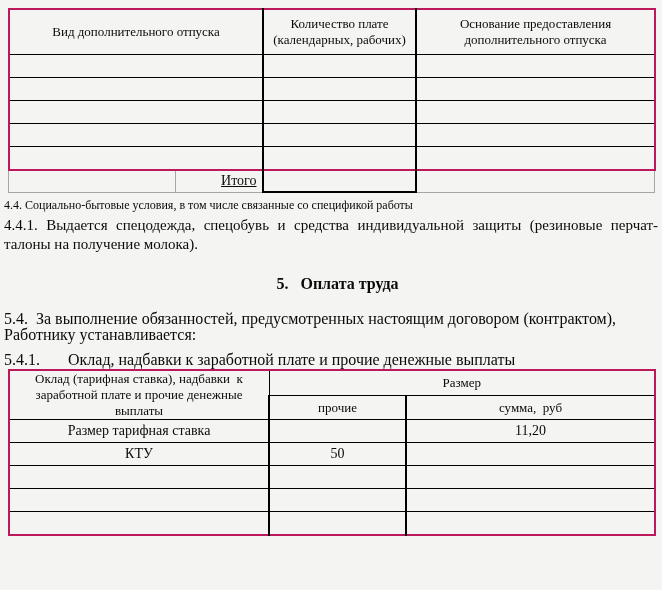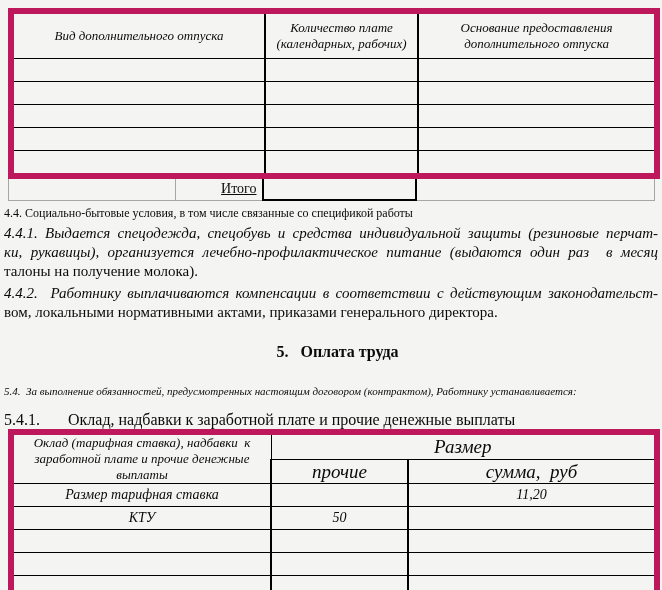--- a/index.html
+++ b/index.html
@@ -19,46 +19,46 @@
     margin-left:8px;
   }
   .tbl td{
     padding:0 3px;
     vertical-align:middle;
     text-align:center;
     overflow:hidden;
   }
 
   
-  table.main{border:6px solid #be185d;font-style:italic;}
+  table.main{border:2px solid #be185d;}
   table.main td{border:1px solid #000;}
   .main td.cqty{border-left:2px solid #000;border-right:2px solid #000;}
   .t1{margin-top:8px;}
   .t1 td.hdr{height:44px;font-size:13px;line-height:16px;}
   .t1 td.d{height:22px;font-size:14px;}
 
   
   table.strip td{height:20px;font-size:14px;}
   td.sa{border:1px solid #a6a6a6;border-top:none;}
   td.sb{border:1px solid #a6a6a6;border-top:none;border-right:none;
         text-align:right;padding-right:5px;text-decoration:underline;}
   td.sc{border:2px solid #000;border-top:none;}
   td.sd{border:1px solid #a6a6a6;border-top:none;border-left:none;}
 
   .smalltxt{font-size:12px;margin:5px 4px 0 4px;line-height:15px;font-family:Liberation Serif, serif;}
   .para{font-size:15px;margin:3px 4px 0 4px;line-height:19px;}
-  .para .jline{text-align:justify;text-align-last:justify;font-style:italic;}
+  .para .jline{text-align:justify;text-align-last:justify;}
   .h5{
     text-align:center;font-weight:bold;font-size:16px;
     margin-top:21px;height:20px;padding-left:13px;
   }
-  .s54{font-size:11px;margin:16px 4px 0 4px;line-height:24px;font-style:italic;}
+  .s54{font-size:16px;margin:16px 4px 0 4px;line-height:16px;}
   .s541{font-size:16px;margin:9px 4px 1px 4px;line-height:16px;}
 
-  .t2 td.hdr{height:22px;font-size:19px;line-height:15px;text-align:center;}
+  .t2 td.hdr{height:22px;font-size:13px;line-height:15px;text-align:center;}
   .t2 td.hdr1{height:44px;font-size:13px;line-height:16px;}
   .t2 td.d{height:22px;font-size:14px;}
 </style>
 </head>
 <body>
 
 <div class="page">
 
   <table class="tbl main t1">
     <colgroup>
@@ -113,26 +113,21 @@
       <td class="sb">Итого</td>
       <td class="sc"></td>
       <td class="sd"></td>
     </tr>
   </tbody>
     </table>
 
   <div class="smalltxt">4.4. Социально-бытовые условия, в том числе связанные со спецификой работы</div>
   <div class="para">
     <div class="jline">4.4.1. Выдается спецодежда, спецобувь и средства индивидуальной защиты (резиновые перчат-</div>
-    <div class="jline">ки, рукавицы), организуется лечебно-профилактическое питание (выдаются один раз&nbsp; в месяц</div>
     <div class="line">талоны на получение молока).</div>
-  </div>
-  <div class="para">
-    <div class="jline">4.4.2.&nbsp; Работнику выплачиваются компенсации в соответствии с действующим законодательст-</div>
-    <div class="line">вом, локальными нормативными актами, приказами генерального директора.</div>
   </div>
 
   <div class="h5">5.&nbsp;&nbsp; Оплата труда</div>
   <div class="s54">5.4.&nbsp; За выполнение обязанностей, предусмотренных настоящим договором (контрактом), Работнику устанавливается:</div>
   <div class="s541">5.4.1.&nbsp;&nbsp;&nbsp;&nbsp;&nbsp;&nbsp; Оклад, надбавки к заработной плате и прочие денежные выплаты</div>
 
   <table class="tbl main t2">
     <colgroup>
         <col style="width:260px">
         <col style="width:137px">

